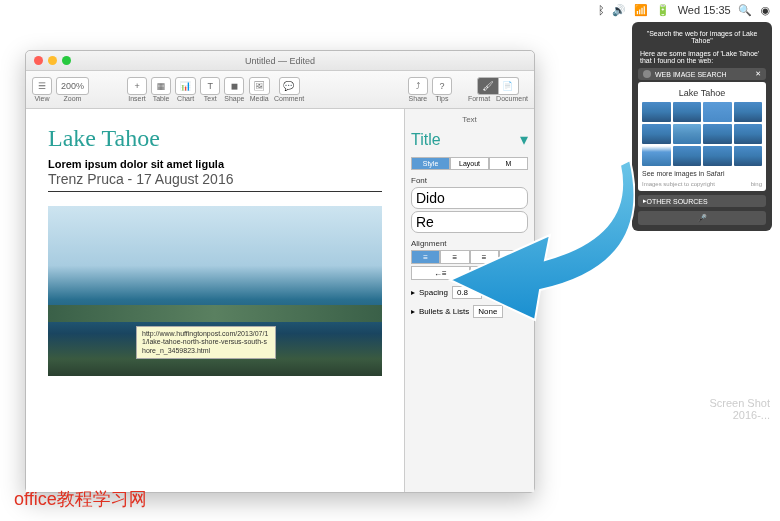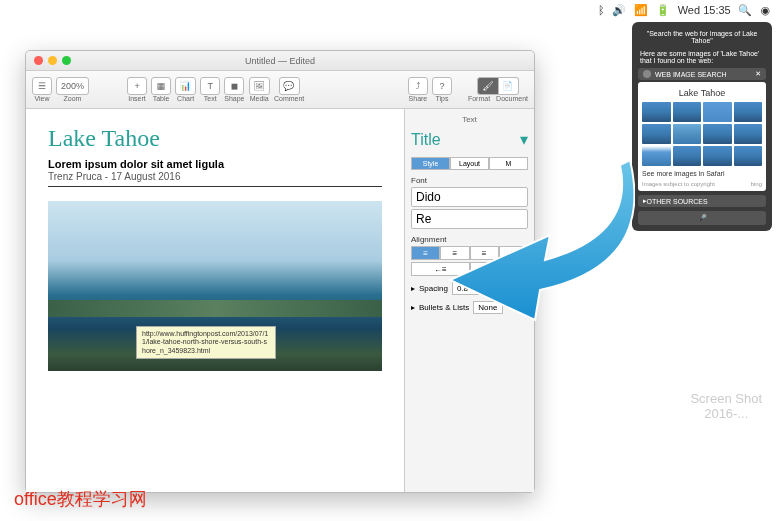--- a/index.html
+++ b/index.html
@@ -16,52 +16,52 @@
 .siri-title{text-align:center;font-size:9px;padding:2px 0 4px}
 .thumb-grid{display:grid;grid-template-columns:repeat(4,1fr);gap:2px}
 .thumb{height:20px;background:linear-gradient(#4a8bc8,#3a7ab0 50%,#2a5580);border-radius:1px}
 .thumb:nth-child(3){background:linear-gradient(#5a9bd8,#4a8bc8)}
 .thumb:nth-child(6){background:linear-gradient(#6aabda,#5090c0 50%,#3a7ab0)}
 .thumb:nth-child(9){background:linear-gradient(#fff,#5a9bd8 30%,#3a7ab0)}
 .siri-more{font-size:7px;padding:4px 0 2px}
 .siri-copy{font-size:6px;color:#999;display:flex;justify-content:space-between;padding-top:2px}
 .other-src{background:#555;border-radius:3px;padding:2px 5px;font-size:7px;margin-top:4px;display:flex;align-items:center}
 .mic-bar{background:#555;border-radius:3px;height:14px;margin-top:4px;display:flex;align-items:center;justify-content:center}
-.watermark-r{position:absolute;right:18px;bottom:100px;font-size:13px;color:#ccc;text-align:center}
+.watermark-r{position:absolute;right:10px;bottom:100px;font-size:11px;color:#ccc;text-align:right}
 .pages{position:absolute;left:25px;top:50px;width:510px;height:443px;background:#f6f6f6;border:1px solid #bbb;border-radius:5px;box-shadow:0 8px 25px rgba(0,0,0,.25)}
 .titlebar{height:20px;background:linear-gradient(#f4f4f4,#e6e6e6);border-bottom:1px solid #ccc;border-radius:5px 5px 0 0;display:flex;align-items:center;position:relative}
 .traffic{display:flex;gap:5px;padding-left:8px}
 .dot{width:9px;height:9px;border-radius:50%}
 .red{background:#ff5f56}.yellow{background:#ffbd2e}.green{background:#27c93f}
 .win-title{position:absolute;left:50%;transform:translateX(-50%);font-size:9px;color:#666}
 .toolbar{height:38px;background:linear-gradient(#fafafa,#ececec);border-bottom:1px solid #ccc;display:flex;align-items:center;padding:0 6px;gap:4px}
 .tb-btn{display:flex;flex-direction:column;align-items:center;font-size:7px;color:#666}
 .tb-icon{height:18px;min-width:20px;background:#fff;border:1px solid #bbb;border-radius:3px;display:flex;align-items:center;justify-content:center;font-size:9px;color:#666;padding:0 4px}
 .tb-seg{display:flex}
 .tb-seg .tb-icon{border-radius:0}
 .tb-seg .tb-icon:first-child{border-radius:3px 0 0 3px}
 .tb-seg .tb-icon:last-child{border-radius:0 3px 3px 0;border-left:0}
 .spacer{flex:1}
 .content{display:flex;height:calc(100% - 58px)}
 .doc{flex:1;background:#fff;padding:16px 22px;overflow:hidden}
 .doc h1{font-family:Didot,Georgia,serif;font-weight:normal;color:#2aa198;font-size:24px;margin-bottom:6px}
 .doc .sub{font-size:11px;font-weight:bold;margin-bottom:1px}
-.doc .author{font-size:10px;color:#555;margin-bottom:4px}
+.doc .author{font-size:14px;color:#555;margin-bottom:4px}
 .doc hr{border:none;border-top:1px solid #333;margin-bottom:14px}
 .hero{width:100%;height:170px;background:linear-gradient(#cde4f0 0%,#a8cce0 35%,#2a7090 55%,#1a4560 75%,#3a5a40 90%,#2a4030 100%);position:relative}
 .hero::before{content:"";position:absolute;left:0;right:0;top:58%;height:10%;background:linear-gradient(90deg,#3a6048,#5a8060,#3a6048)}
 .url-tip{position:absolute;left:110px;top:275px;background:#f8f8d0;border:1px solid #aaa;padding:3px 5px;font-size:7px;color:#333;line-height:1.2;max-width:140px;word-break:break-all}
 .inspector{width:130px;background:#f4f4f4;border-left:1px solid #ccc;padding:4px 6px;font-size:8px}
 .insp-title{text-align:center;font-size:8px;color:#666;padding:2px 0}
 .style-name{font-family:Didot,Georgia,serif;color:#2aa198;font-size:16px;padding:4px 0;display:flex;align-items:center;justify-content:space-between}
 .seg{display:flex;margin:4px 0}
 .seg div{flex:1;text-align:center;padding:2px;border:1px solid #bbb;font-size:7px;background:#fff}
 .seg .on{background:#5a9bd5;color:#fff}
 .label{font-size:8px;color:#333;margin-top:6px}
-.field{background:#fff;border:1px solid #bbb;border-radius:2px;padding:2px 4px;font-size:12px;margin-top:2px}
+.field{background:#fff;border:1px solid #bbb;border-radius:7px;padding:2px 4px;font-size:14px;margin-top:2px}
 .align{display:flex;gap:0;margin-top:2px}
 .align div{flex:1;height:14px;border:1px solid #bbb;background:#fff;display:flex;align-items:center;justify-content:center;font-size:8px}
 .align .on{background:#5a9bd5;color:#fff}
 .row{display:flex;align-items:center;gap:4px;margin-top:6px;font-size:8px}
 .row .val{background:#fff;border:1px solid #bbb;padding:1px 4px;min-width:30px}
 .row .step{background:#5a9bd5;color:#fff;width:10px;text-align:center;border-radius:2px}
 .arrow{position:absolute;left:435px;top:145px;width:200px;height:180px;pointer-events:none}
 .footer{position:absolute;left:0;right:0;bottom:0;padding:10px 14px;text-align:left}
 .footer .t1{color:#e03020;font-size:18px;font-weight:normal}
 .footer .t2{color:#e03020;font-size:11px}

